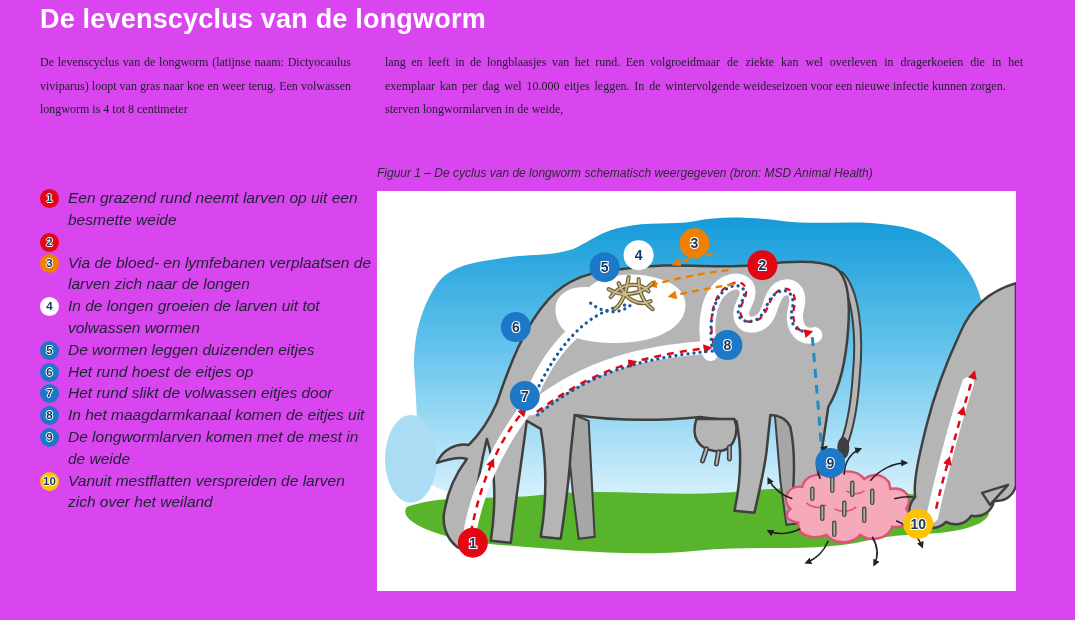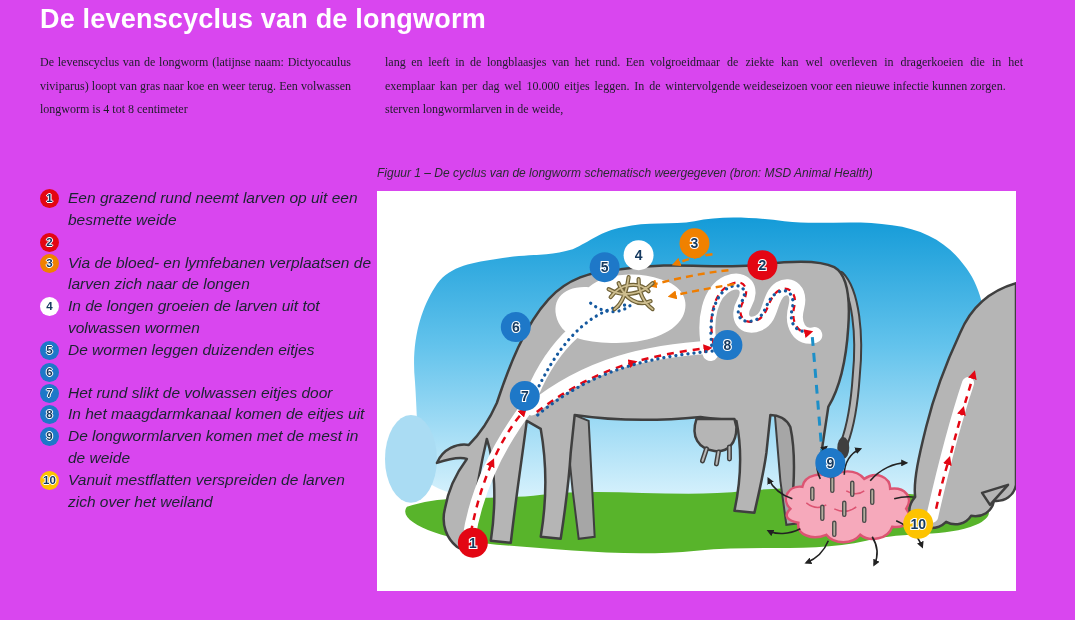--- a/index.html
+++ b/index.html
@@ -51,20 +51,21 @@
       <div class="legend-item">
         <span class="legend-badge" style="background: rgb(255, 255, 255);">4</span>
         <span class="legend-text">In de longen groeien de larven uit tot volwassen wormen</span>
       </div>
       <div class="legend-item">
         <span class="legend-badge" style="background: rgb(30, 120, 200);">5</span>
         <span class="legend-text">De wormen leggen duizenden eitjes</span>
       </div>
       <div class="legend-item">
         <span class="legend-badge" style="background: rgb(30, 120, 200);">6</span>
+        <span class="legend-text">Het rund hoest de eitjes op</span>
       </div>
       <div class="legend-item">
         <span class="legend-badge" style="background: rgb(30, 120, 200);">7</span>
         <span class="legend-text">Het rund slikt de volwassen eitjes door</span>
       </div>
       <div class="legend-item">
         <span class="legend-badge" style="background: rgb(30, 120, 200);">8</span>
         <span class="legend-text">In het maagdarmkanaal komen de eitjes uit</span>
       </div>
       <div class="legend-item">

